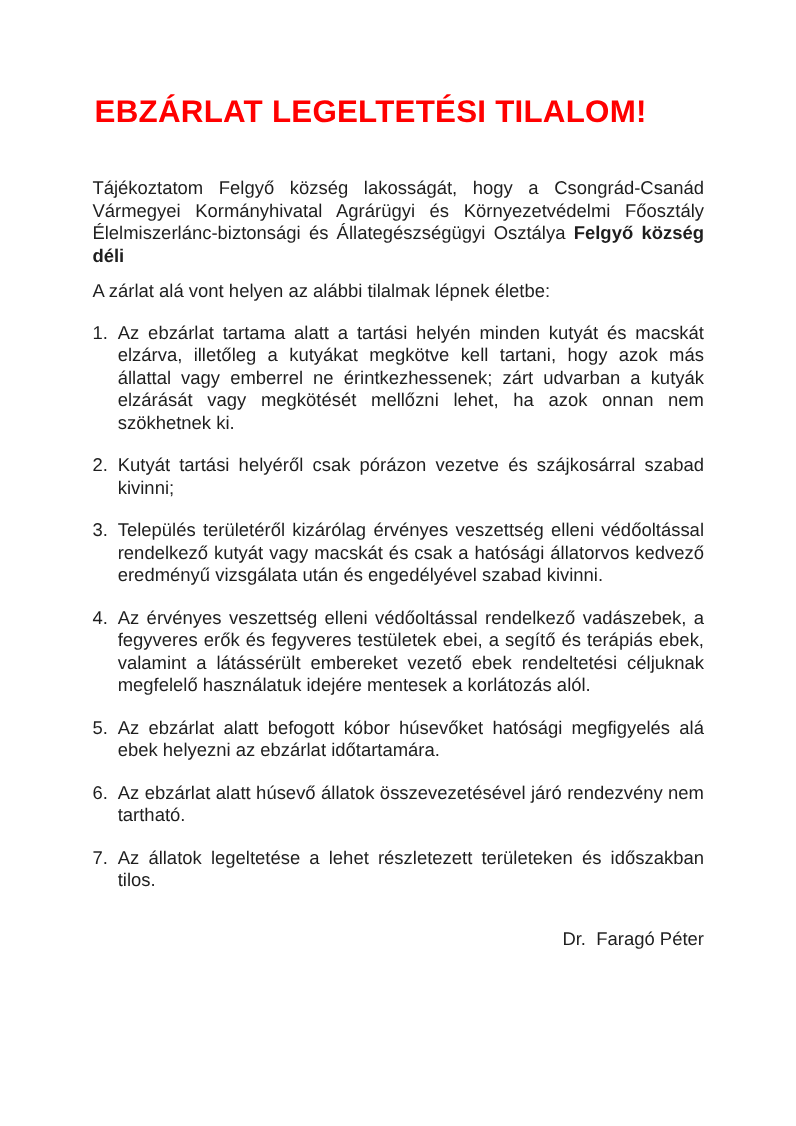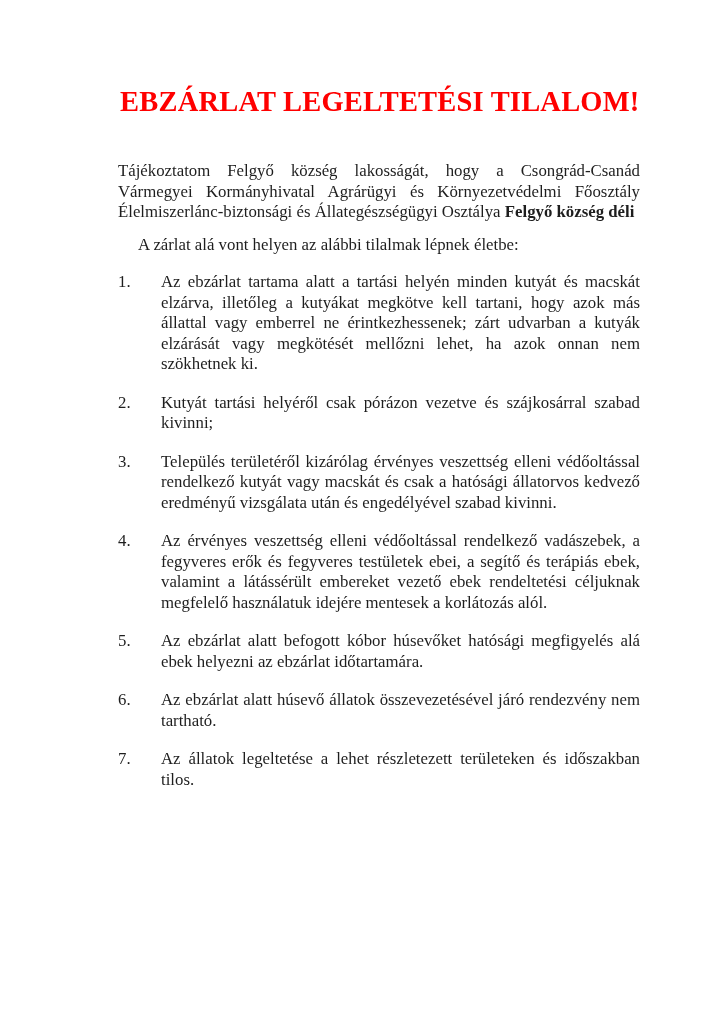--- a/index.html
+++ b/index.html
@@ -9,62 +9,61 @@
   }
   body {
     width: 724px;
     height: 1024px;
     overflow: hidden;
   }
   .page {
     box-sizing: border-box;
     width: 724px;
     height: 716px;
-    padding: 86px 84px 0 118px;
+    padding: 86px 84px 0 84px;
     background: #ffffff;
-    font-family: Liberation Serif, serif;
+    font-family: Liberation Sans, sans-serif;
     color: #1e1e1e;
     -webkit-font-smoothing: antialiased;
   }
   .title {
     margin: 0 0 0 2px;
     font-size: 28.5px;
     line-height: 32px;
     font-weight: 700;
     letter-spacing: 0.2px;
     white-space: nowrap;
   }
   .body-p {
     margin: 0;
     font-size: 16.8px;
     line-height: 20.5px;
     text-align: justify;
   }
   .intro   { margin-top: 43px; }
   .order   { margin-top: 20px; text-indent: 5px; }
-  .list-intro { margin-top: 12px; text-align: left; margin-left: 20px; }
+  .list-intro { margin-top: 12px; text-align: left; }
   .rules {
     list-style: none;
     margin: 17px 0 0 0;
     padding: 0;
   }
   .rule {
     display: flex;
     margin-bottom: 18px;
     font-size: 16.8px;
     line-height: 20.5px;
   }
   .rule .num {
     flex: 0 0 23px;
     width: 23px;
   }
   .rule .rule-text {
     flex: 1;
     text-align: justify;
-    margin-left: 20px;
   }
   .b { font-weight: 700; }
   .signature {
     margin-top: 32px;
     text-align: right;
     font-size: 16.8px;
     line-height: 21.5px;
   }
   .sig-name { white-space: pre-wrap; }
   .sig-role { padding-right: 3px; }
@@ -106,15 +105,16 @@
       <span class="num">6.</span>
       <span class="rule-text">Az ebzárlat alatt húsevő állatok összevezetésével járó rendezvény nem tartható.</span>
     </li>
     <li class="rule">
       <span class="num">7.</span>
       <span class="rule-text">Az állatok legeltetése a lehet részletezett területeken és időszakban tilos.</span>
     </li>
   </ol>
 
   <div class="signature">
+    <div class="sig-name">Dr.  Faragó Péter</div>
   </div>
 
 </div>
 
 </body></html>

